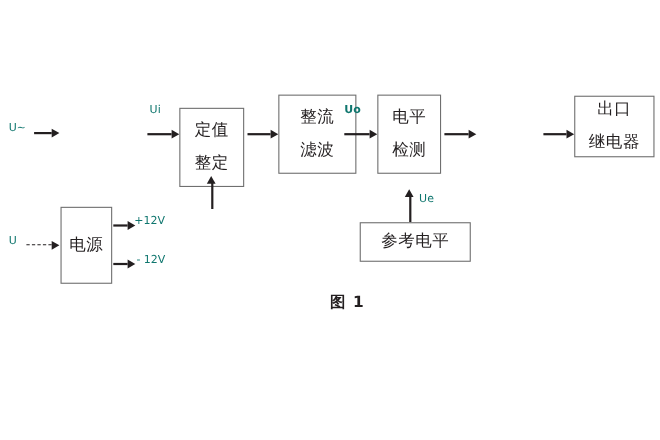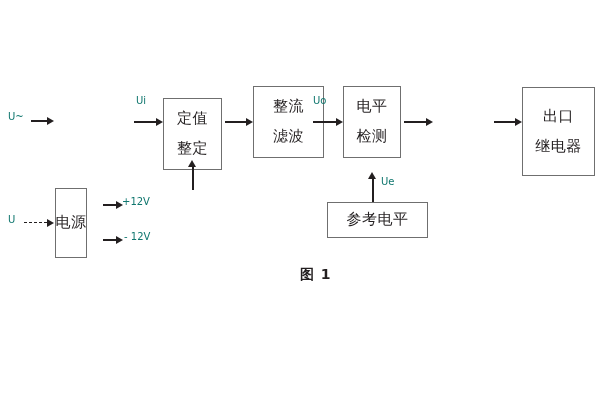--- a/index.html
+++ b/index.html
@@ -130,21 +130,21 @@
   <div class="harrow" style="left:225px; top:117px; width:28px;">
     <div class="shaft" style="width:21px;"></div>
     <div class="head" style="left:21px;"></div>
   </div>
 
   <div class="box two" style="left:253px; top:86px; width:71px; height:72px;">
     <div class="line">整流</div>
     <div class="line">滤波</div>
   </div>
 
-  <div class="lbl" style="left:313px; top:96px;">Uo</div>
+  <div class="lbl" style="left:313px; top:96px;font-weight:bold;">Uo</div>
 
   <div class="harrow" style="left:313px; top:117px; width:30px;">
     <div class="shaft" style="width:23px;"></div>
     <div class="head" style="left:23px;"></div>
   </div>
 
   <div class="box two" style="left:343px; top:86px; width:58px; height:72px;">
     <div class="line">电平</div>
     <div class="line">检测</div>
   </div>
@@ -153,33 +153,33 @@
     <div class="shaft" style="width:22px;"></div>
     <div class="head" style="left:22px;"></div>
   </div>
 
 
   <div class="harrow" style="left:494px; top:117px; width:28px;">
     <div class="shaft" style="width:21px;"></div>
     <div class="head" style="left:21px;"></div>
   </div>
 
-  <div class="box two" style="left:522px; top:87px; width:73px; height:89px;">
+  <div class="box two" style="left:522px; top:87px; width:73px; height:56px;">
     <div class="line">出口</div>
     <div class="line">继电器</div>
   </div>
 
   <div class="lbl" style="left:8px; top:215px;">U</div>
 
   <div class="harrow" style="left:24px; top:218px; width:31px;">
     <div class="shaft dashed" style="width:23px;"></div>
     <div class="head" style="left:23px;"></div>
   </div>
 
-  <div class="box" style="left:55px; top:188px; width:32px; height:70px;">
+  <div class="box" style="left:55px; top:188px; width:47px; height:70px;">
     <div class="line">电源</div>
   </div>
 
   <div class="harrow" style="left:103px; top:200px; width:20px;">
     <div class="shaft" style="width:13px;"></div>
     <div class="head" style="left:13px;"></div>
   </div>
   <div class="lbl" style="left:122px; top:197px;">+12V</div>
 
   <div class="harrow" style="left:103px; top:235px; width:20px;">

